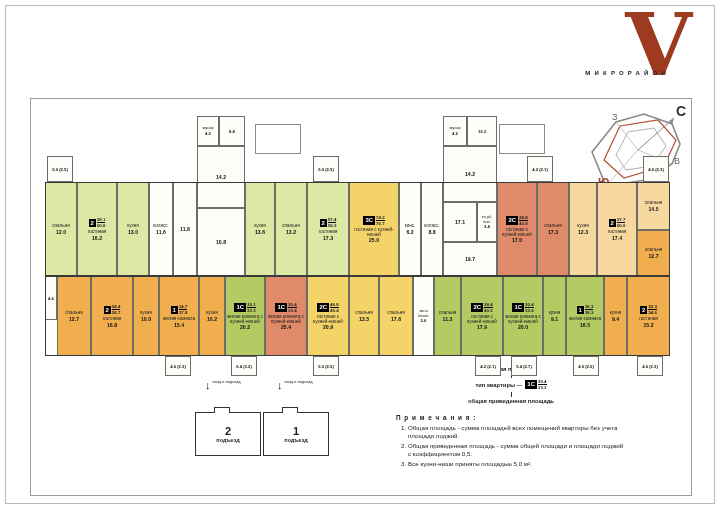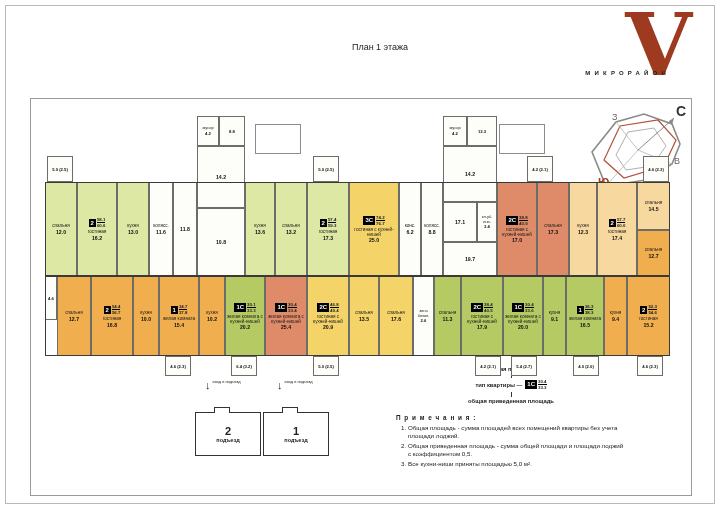--- a/index.html
+++ b/index.html
@@ -56,21 +56,20 @@
   .notes ol{margin:3px 0 0 0;padding-left:12px;}
   .notes li{font-size:6.2px;line-height:1.3;margin-bottom:2px;}
 </style>
 </head>
 <body>
 
 <div class="page">
   <div class="page-border"></div>
 
   <div class="hdr">
-    <div class="subtitle">План 1 этажа</div>
   </div>
 
   <div class="logo">
     <div class="vmark" id="vmark" style="color: rgb(158, 58, 32);">V</div>
     <div class="lsub">микрорайон</div>
   </div>
 
   <div class="frame"></div>
 
   <svg class="compass" width="104" height="96" viewBox="0 0 104 96">

